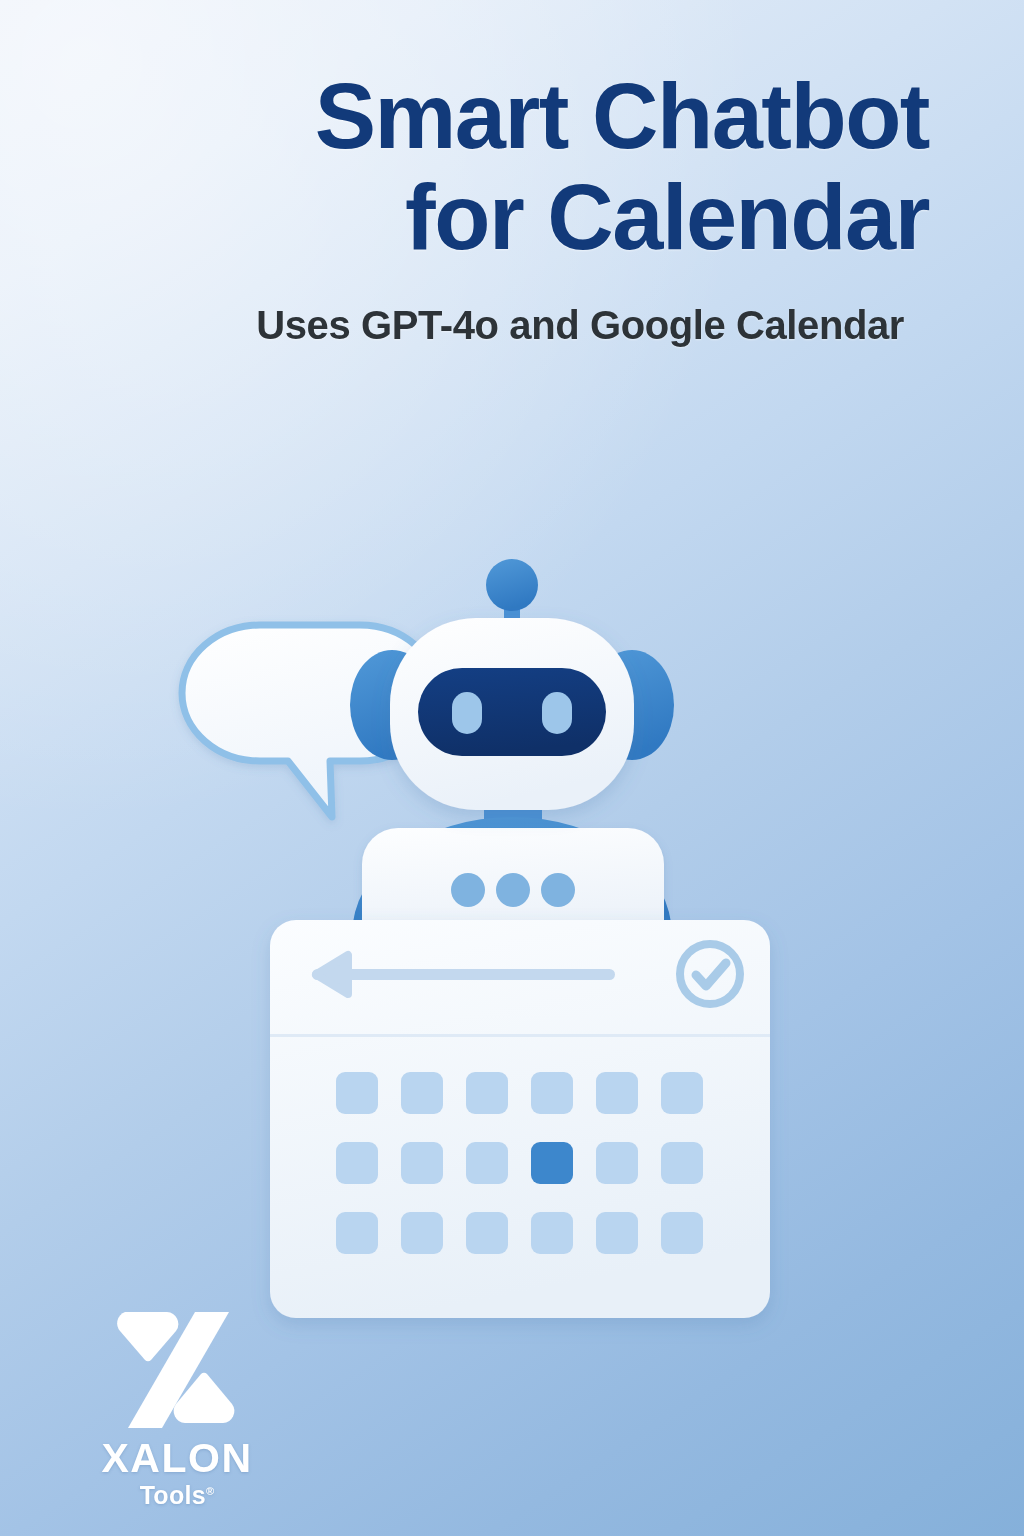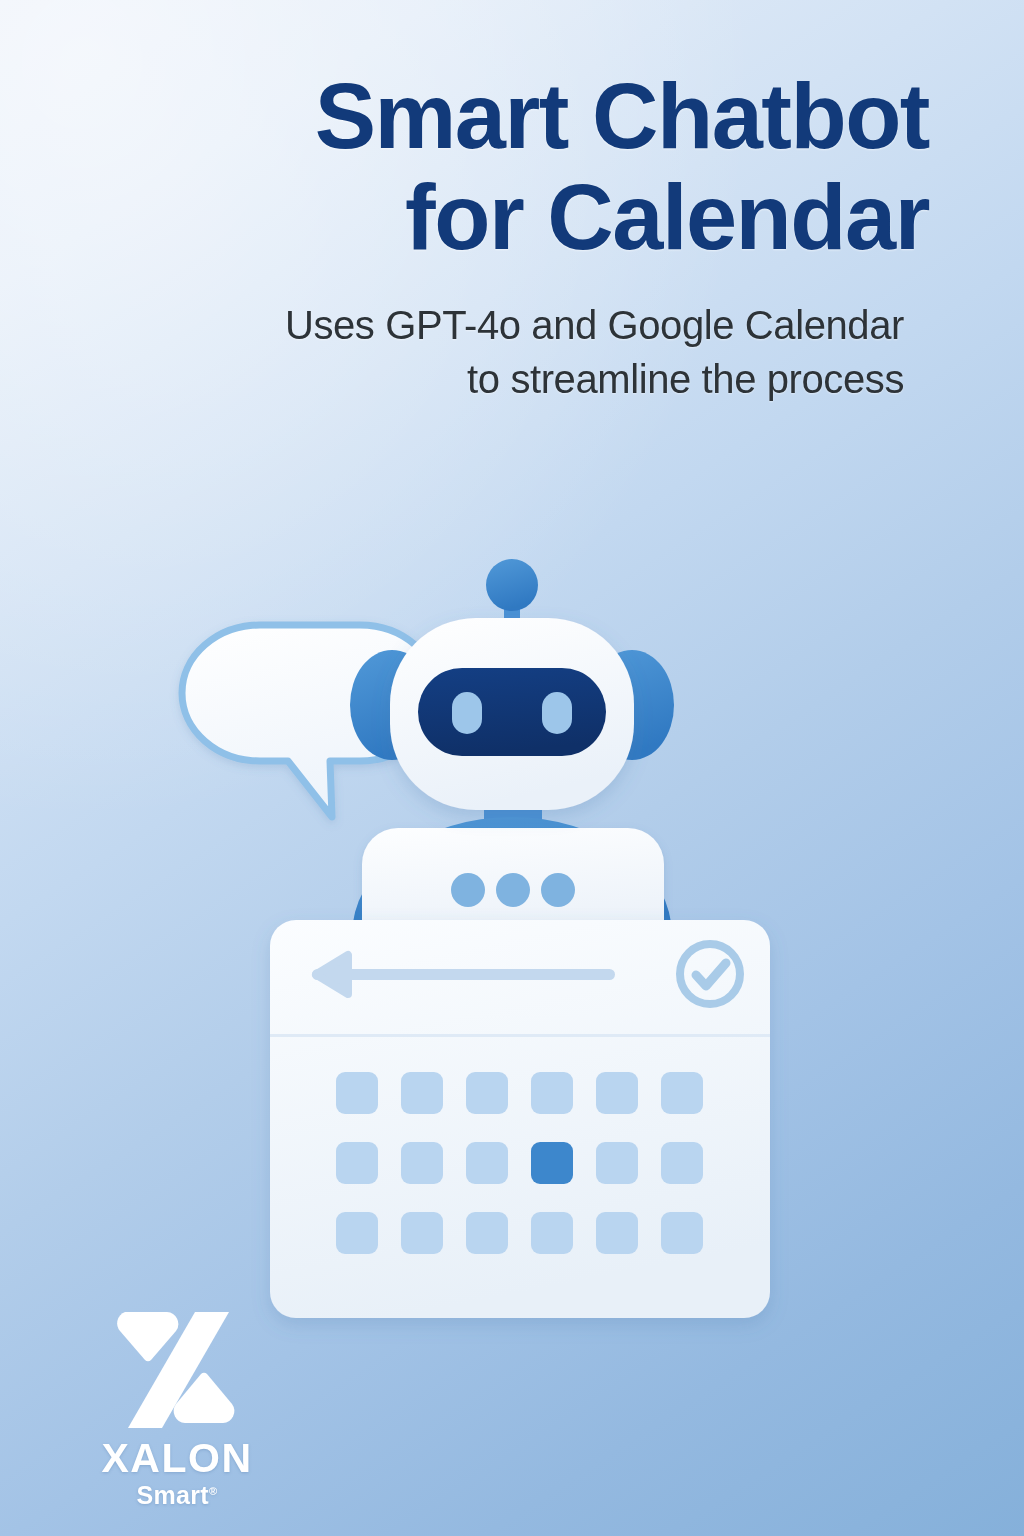--- a/index.html
+++ b/index.html
@@ -44,21 +44,21 @@
     font-weight:bold;
     line-height:1.10;
     letter-spacing:-1.5px;
     padding:0 95px;
     text-shadow:0 1px 2px rgba(255,255,255,.55);
   }
   .subhead{
     margin-top:30px;
     color:#2d3338;
     font-size:40px;
-    font-weight:normal;
+    font-weight:bold;
     line-height:1.35;
     letter-spacing:-0.4px;
     padding:0 120px;
     text-shadow:0 1px 2px rgba(255,255,255,.45);
   }
 
   
   .illustration{
     position:absolute;
     left:0; top:540px;
@@ -106,21 +106,20 @@
 
 <div id="poster">
 
   <div class="text-block">
     <div class="headline">
       <div>Smart Chatbot</div>
       <div>for Calendar</div>
     </div>
     <div class="subhead">
       <div>Uses GPT-4o and Google Calendar</div>
-      <div>to streamline the process</div>
     </div>
   </div>
 
   <svg class="illustration" viewBox="0 0 1024 830">
     <defs>
       <linearGradient id="gHead" x1="0" y1="0" x2="0.3" y2="1">
         <stop offset="0%" stop-color="#ffffff"></stop>
         <stop offset="100%" stop-color="#eaf1f9"></stop>
       </linearGradient>
       <linearGradient id="gBody" x1="0" y1="0" x2="0.2" y2="1">
@@ -240,17 +239,17 @@
     <svg class="logo-mark" viewBox="0 0 120 128">
 
       <path d="M 8 6 h 42 a 12 12 0 0 1 9 19 L 34 54 a 4 4 0 0 1 -6 0 L 3 25 A 12 12 0 0 1 8 6 z" fill="#ffffff"></path>
 
       <path d="M 78 6 h 34 L 45 122 h -34 z" fill="#ffffff"></path>
 
       <path d="M 84 68 a 4 4 0 0 1 6 0 L 115 98 a 12 12 0 0 1 -9 19 h -38 a 12 12 0 0 1 -9 -19 z" fill="#ffffff"></path>
     </svg>
     <div class="logo-name">XALON</div>
     <div class="logo-sub">
-      <span>Smart</span><span class="logo-reg">®</span>
+      <span>Tools</span><span class="logo-reg">®</span>
     </div>
   </div>
 
 </div>
 
 </body></html>

